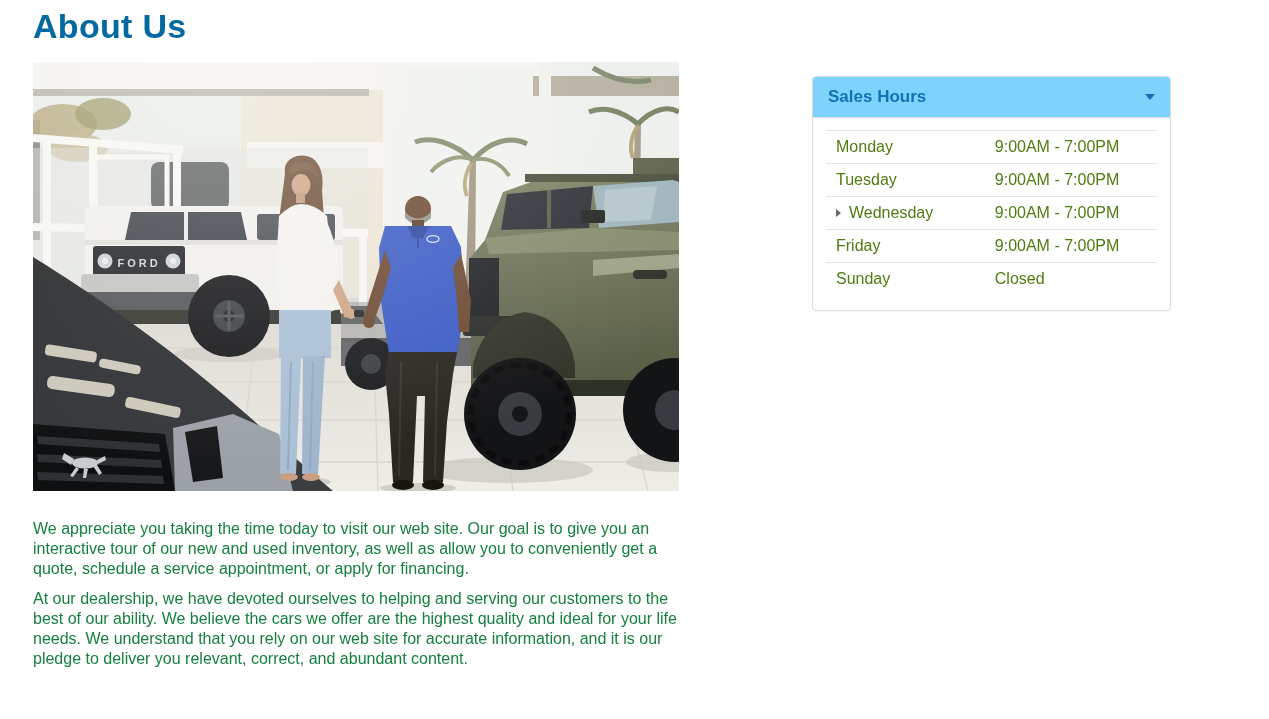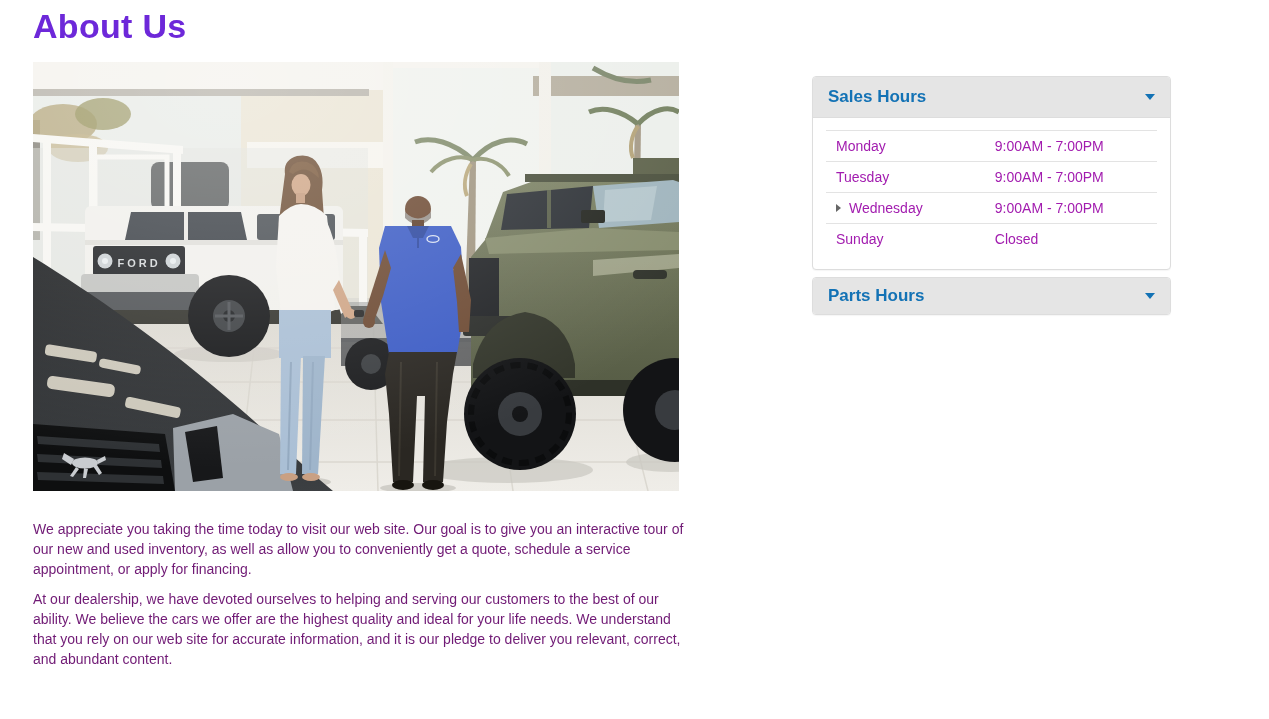--- a/index.html
+++ b/index.html
@@ -4,45 +4,45 @@
 <style>
   html,body{margin:0;padding:0}
   body{
     width:1269px;height:719px;overflow:hidden;background:#fff;
     font-family:"Liberation Sans",sans-serif;
   }
   .page{display:flex;align-items:flex-start;padding-left:33px;box-sizing:border-box}
   .content-left{width:662px;flex:none}
   .page-title{
     margin:6px 0 16px;font-size:34px;line-height:40px;font-weight:600;
-    color:#6d28d9;letter-spacing:.3px;
+    color:#0369a1;letter-spacing:.3px;
   }
   .photo{width:646px;height:429px;margin-bottom:28px;overflow:hidden}
   .photo svg{display:block}
-  .paragraphs p{margin:0 0 10px;font-size:14px;line-height:20px;color:#701a75}
+  .paragraphs p{margin:0 0 10px;font-size:16px;line-height:20px;color:#15803d}
 
   .content-right{width:359px;flex:none;margin-left:117px;padding-top:76px;box-sizing:border-box}
   .hours-panel{
     border:1px solid #ddd;border-radius:4px;margin-bottom:7px;background:#fff;
     box-shadow:0 1px 1px rgba(0,0,0,.04);
   }
   .panel-heading{
     display:flex;align-items:center;justify-content:space-between;
-    background:#e5e5e5;padding:10px 15px;cursor:pointer;border-radius:3px 3px 0 0;gap:44px;
+    background:#7dd3fc;padding:10px 15px;cursor:pointer;border-radius:3px 3px 0 0;gap:44px;
   }
   .hours-panel.collapsed .panel-heading{padding:8px 15px;border-radius:3px}
   .panel-title{font-size:17px;font-weight:700;color:#1372b5}
   .caret{
     width:0;height:0;flex:none;
     border-left:5px solid transparent;border-right:5px solid transparent;
     border-top:6px solid #1372b5;
   }
   .panel-body{border-top:1px solid #ddd;padding:12px 13px 15px}
   .hours-table{width:100%;border-collapse:collapse}
-  .hours-table td{border-top:1px solid #e3e3e3;font-size:14px;color:#a21caf;padding:7px 0;vertical-align:middle}
+  .hours-table td{border-top:1px solid #e3e3e3;font-size:16px;color:#4d7c0f;padding:7px 0;vertical-align:middle}
   .hours-table td.day-cell{padding-left:10px;width:51%}
   .hours-table td.hours-cell{padding-left:0}
   .today-marker{
     display:inline-block;width:0;height:0;vertical-align:1px;
     border-top:4px solid transparent;border-bottom:4px solid transparent;
     border-left:5px solid #666;margin-right:8px;
   }
 </style>
 </head>
 <body>
@@ -286,30 +286,28 @@
               </tr>
               <tr>
                 <td class="day-cell">Tuesday</td>
                 <td class="hours-cell">9:00AM - 7:00PM</td>
               </tr>
               <tr>
                 <td class="day-cell"><span class="today-marker"></span>Wednesday</td>
                 <td class="hours-cell">9:00AM - 7:00PM</td>
               </tr>
               <tr>
+                <td class="day-cell">Friday</td>
+                <td class="hours-cell">9:00AM - 7:00PM</td>
+              </tr>
+              <tr>
                 <td class="day-cell">Sunday</td>
                 <td class="hours-cell">Closed</td>
               </tr>
             </tbody>
         </table>
       </div>
     </section>
 
 
-    <section class="hours-panel collapsed">
-      <header class="panel-heading">
-        <span class="panel-title">Parts Hours</span>
-        <span class="caret"></span>
-      </header>
-    </section>
 
   </div>
 </div>
 
 </body></html>

